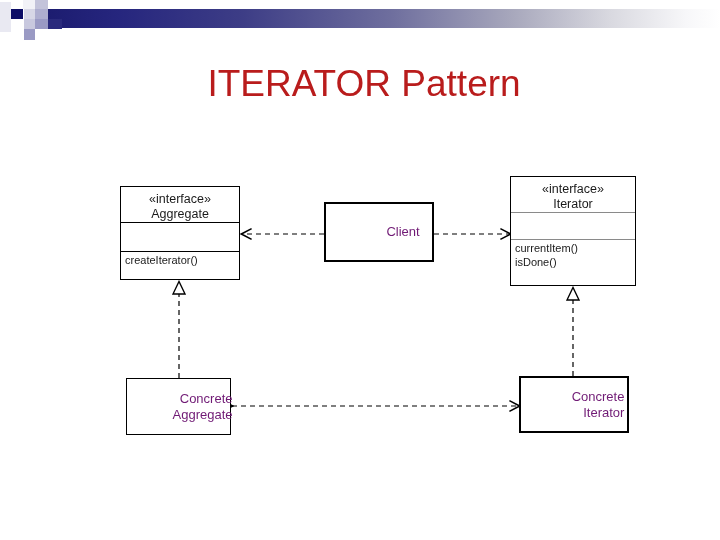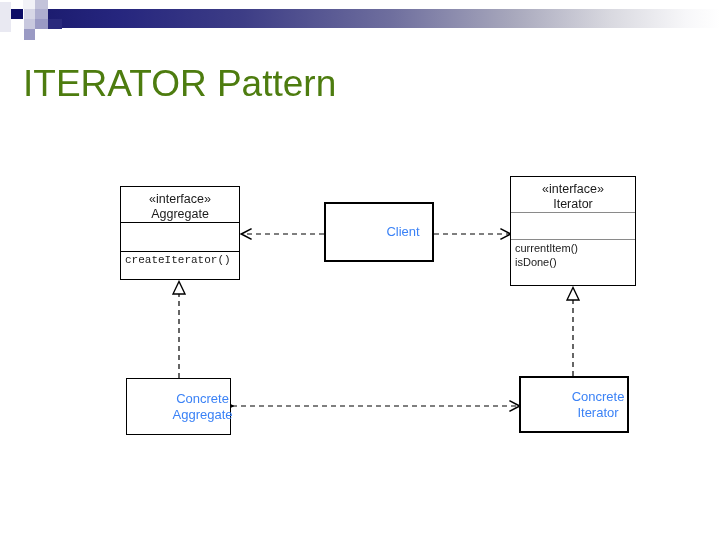--- a/index.html
+++ b/index.html
@@ -11,39 +11,40 @@
   }
   
   #header-band{position:absolute;left:0;top:0;width:720px;height:48px;}
   .grad-bar{
     position:absolute;left:38px;top:9px;width:682px;height:19px;
     background:linear-gradient(to right,#1b1b6e 0%,#26267e 12%,#3d3d86 30%,#6f6f9e 52%,#a9a9bd 70%,#d9d9e0 84%,#f7f7f9 95%,#ffffff 100%);
   }
   .sq{position:absolute;}
   
   #slide-title{
-    position:absolute;left:23px;top:63px;width:640px;
-    font-size:37px;color:#4d7c0f;letter-spacing:0px;
+    position:absolute;left:44px;top:63px;width:640px;
+    font-size:37px;color:#b91c1c;letter-spacing:0px;
     white-space:nowrap;
+    text-align:center;
   }
   
   #diagram{position:absolute;left:16px;top:150px;width:720px;height:330px;}
   .uml-box{position:absolute;box-sizing:border-box;background:#ffffff;}
   .box-thin{border:1px solid #000;}
   .box-thick{border:2px solid #000;}
   .cls-name{
     text-align:center;font-size:12.5px;color:#1a1a1a;line-height:15px;
     padding-top:5px;
   }
   .stereo{display:block;}
   .cname{display:block;font-weight:normal;}
   .compart{font-size:11px;color:#1a1a1a;line-height:13.5px;padding:2px 4px;}
   .plain-label{
     display:flex;align-items:center;justify-content:center;height:100%;
-    font-size:13px;color:#3b82f6;text-align:center;line-height:16px;padding-left:48px;
+    font-size:13px;color:#701a75;text-align:right;line-height:16px;padding-left:48px;
   }
   svg.conn{position:absolute;left:0;top:0;width:720px;height:330px;overflow:visible;}
 </style>
 </head>
 <body>
 
 <div id="header-band">
   <div class="grad-bar"></div>
   <div id="header-squares">
       <div class="sq" style="left: 11px; top: 9px; width: 12px; height: 10px; background: rgb(13, 13, 102);"></div>
@@ -83,21 +84,21 @@
         <line x1="216" y1="256" x2="503" y2="256" stroke="#000" stroke-width="1.2" stroke-dasharray="5,4" marker-end="url(#openArrowR)" marker-start="url(#openArrowL)"></line>
       </g>
   </svg>
   <div id="boxes">
       <div class="uml-box box-thin" style="left: 104px; top: 36px; width: 120px; height: 94px;">
         <div class="cls-name">
           <span class="stereo">«interface»</span>
           <span class="cname">Aggregate</span>
         </div>
         <div class="compart" style="border-top: 1px solid rgb(0, 0, 0); min-height: 24px;"></div>
-        <div class="compart" style="border-top: 1px solid rgb(0, 0, 0); min-height: 22px; font-family: Liberation Mono, monospace;">
+        <div class="compart" style="border-top: 1px solid rgb(0, 0, 0); min-height: 22px;">
           <div>createIterator()</div>
         </div>
       </div>
       <div class="uml-box box-thick" style="left: 308px; top: 52px; width: 110px; height: 60px;">
         <div class="plain-label">Client</div>
       </div>
       <div class="uml-box box-thin" style="left: 494px; top: 26px; width: 126px; height: 110px;">
         <div class="cls-name">
           <span class="stereo">«interface»</span>
           <span class="cname">Iterator</span>

